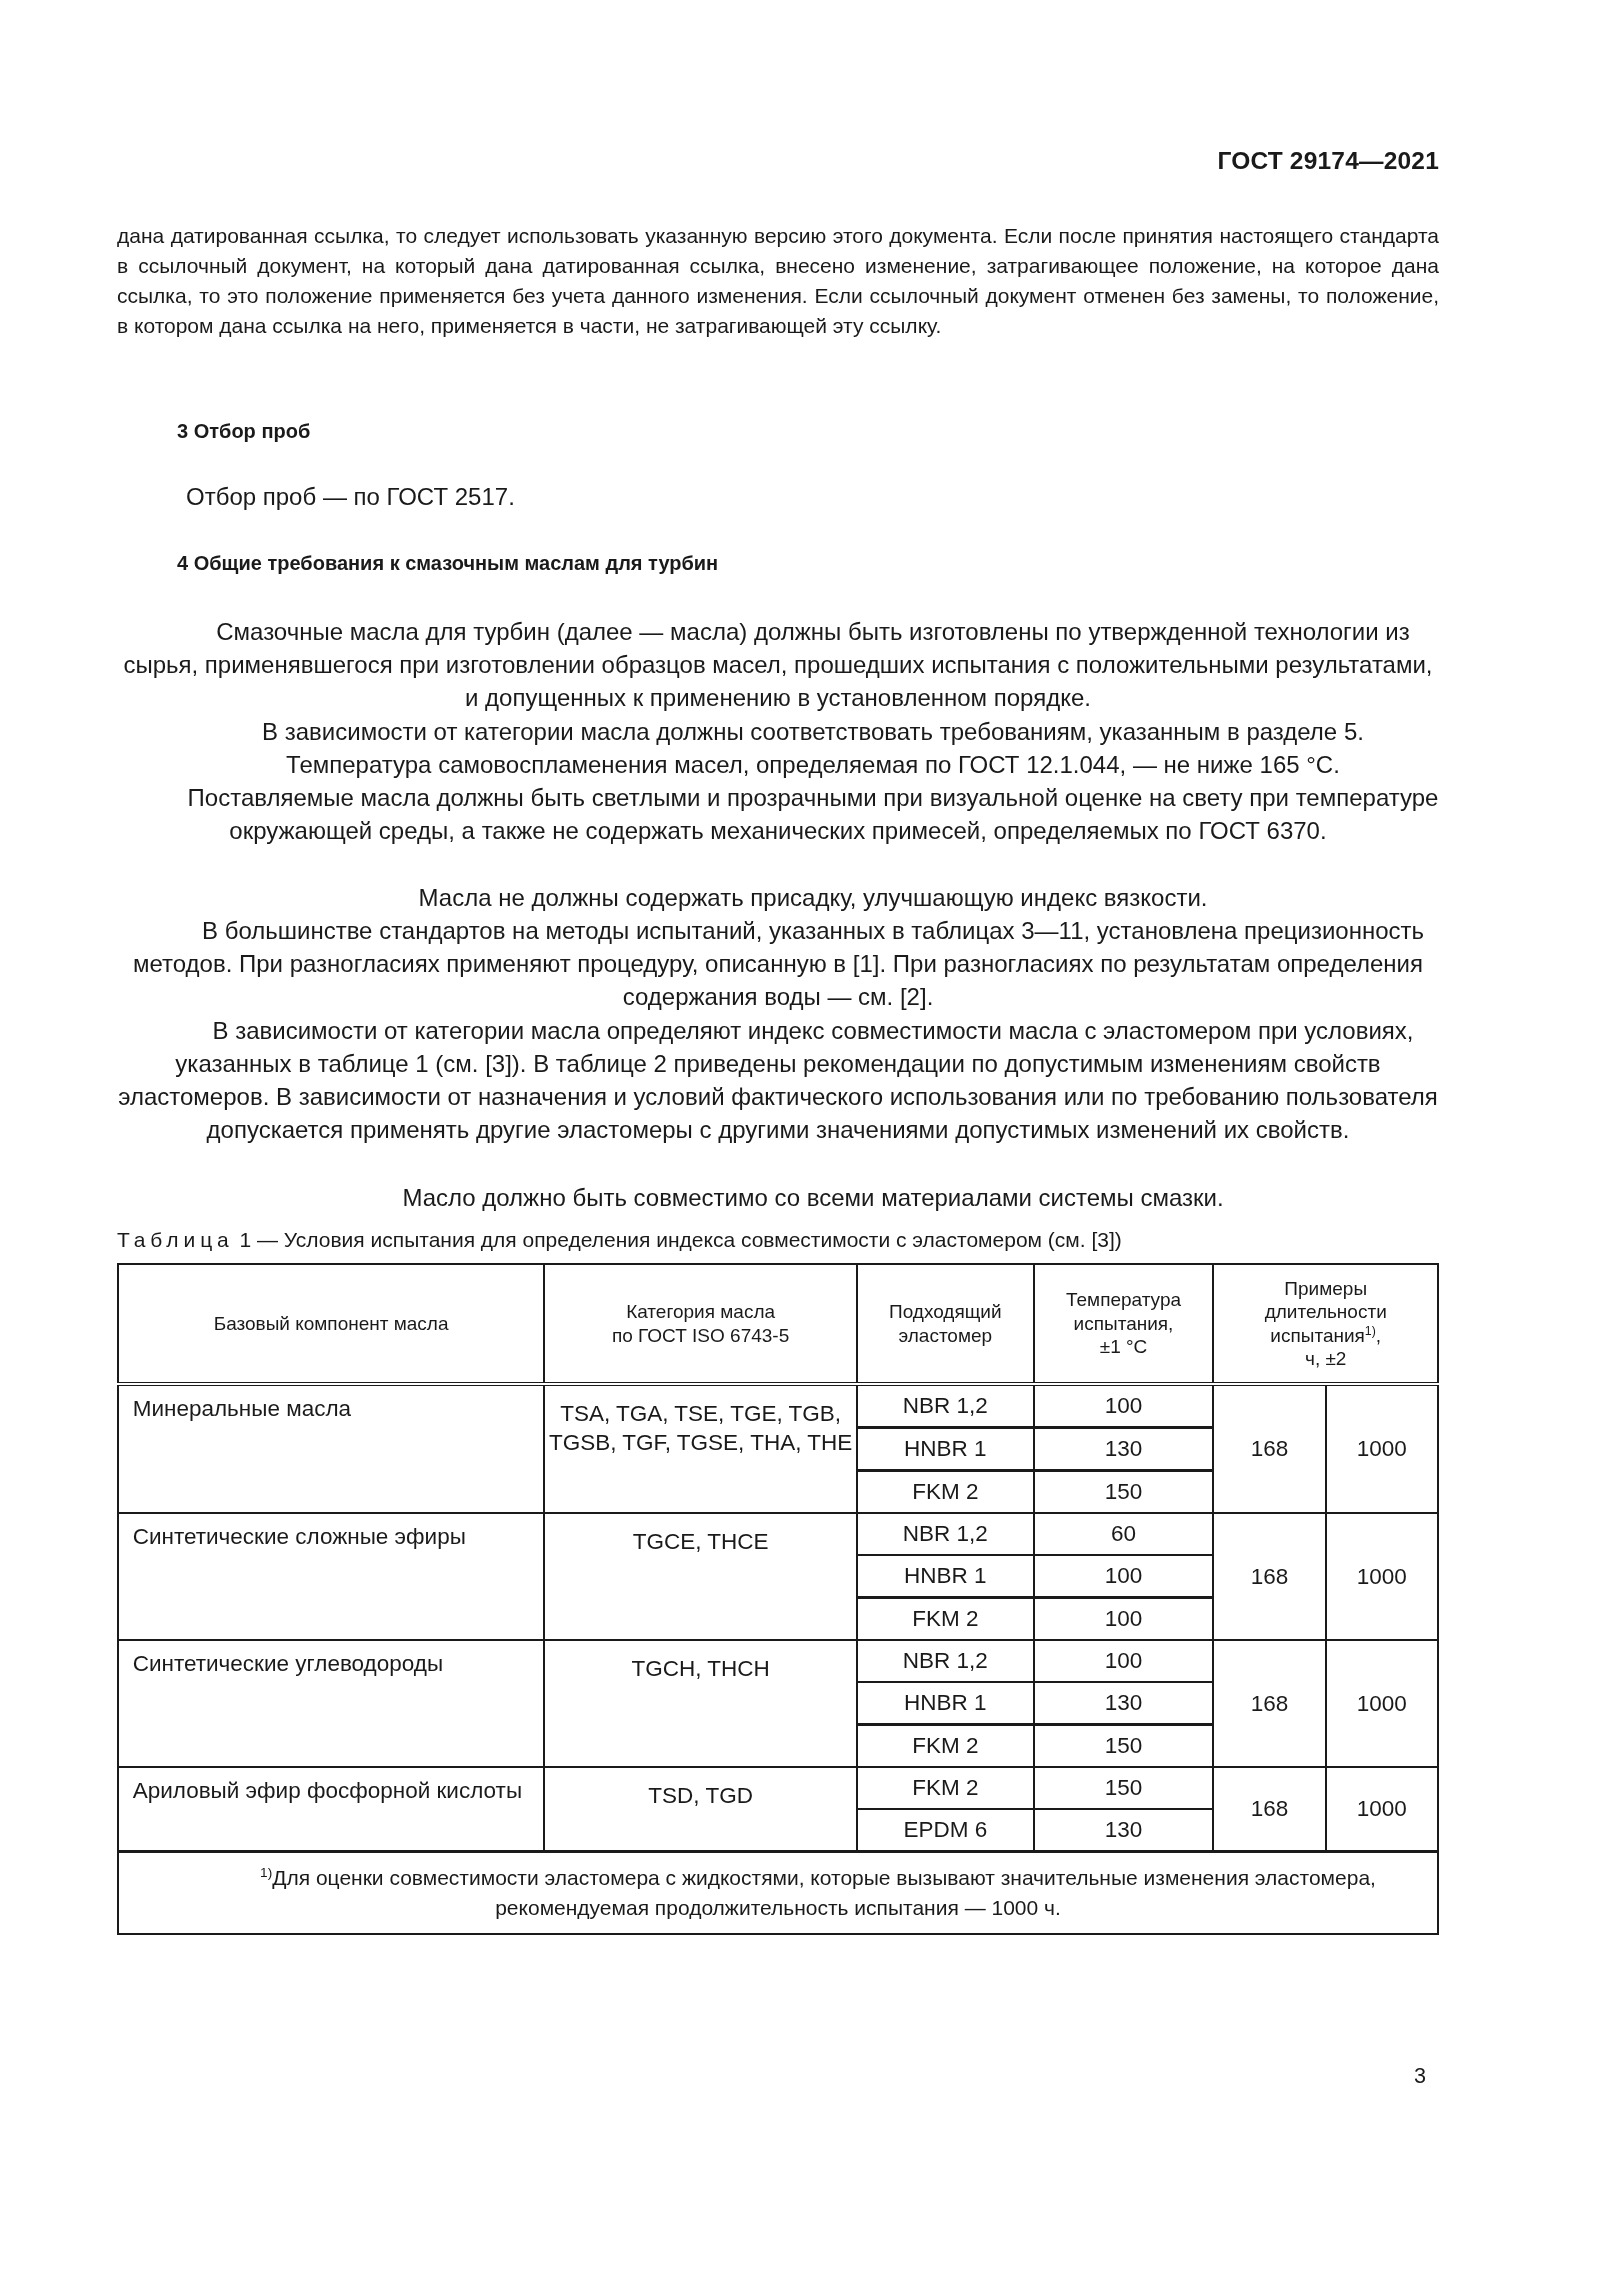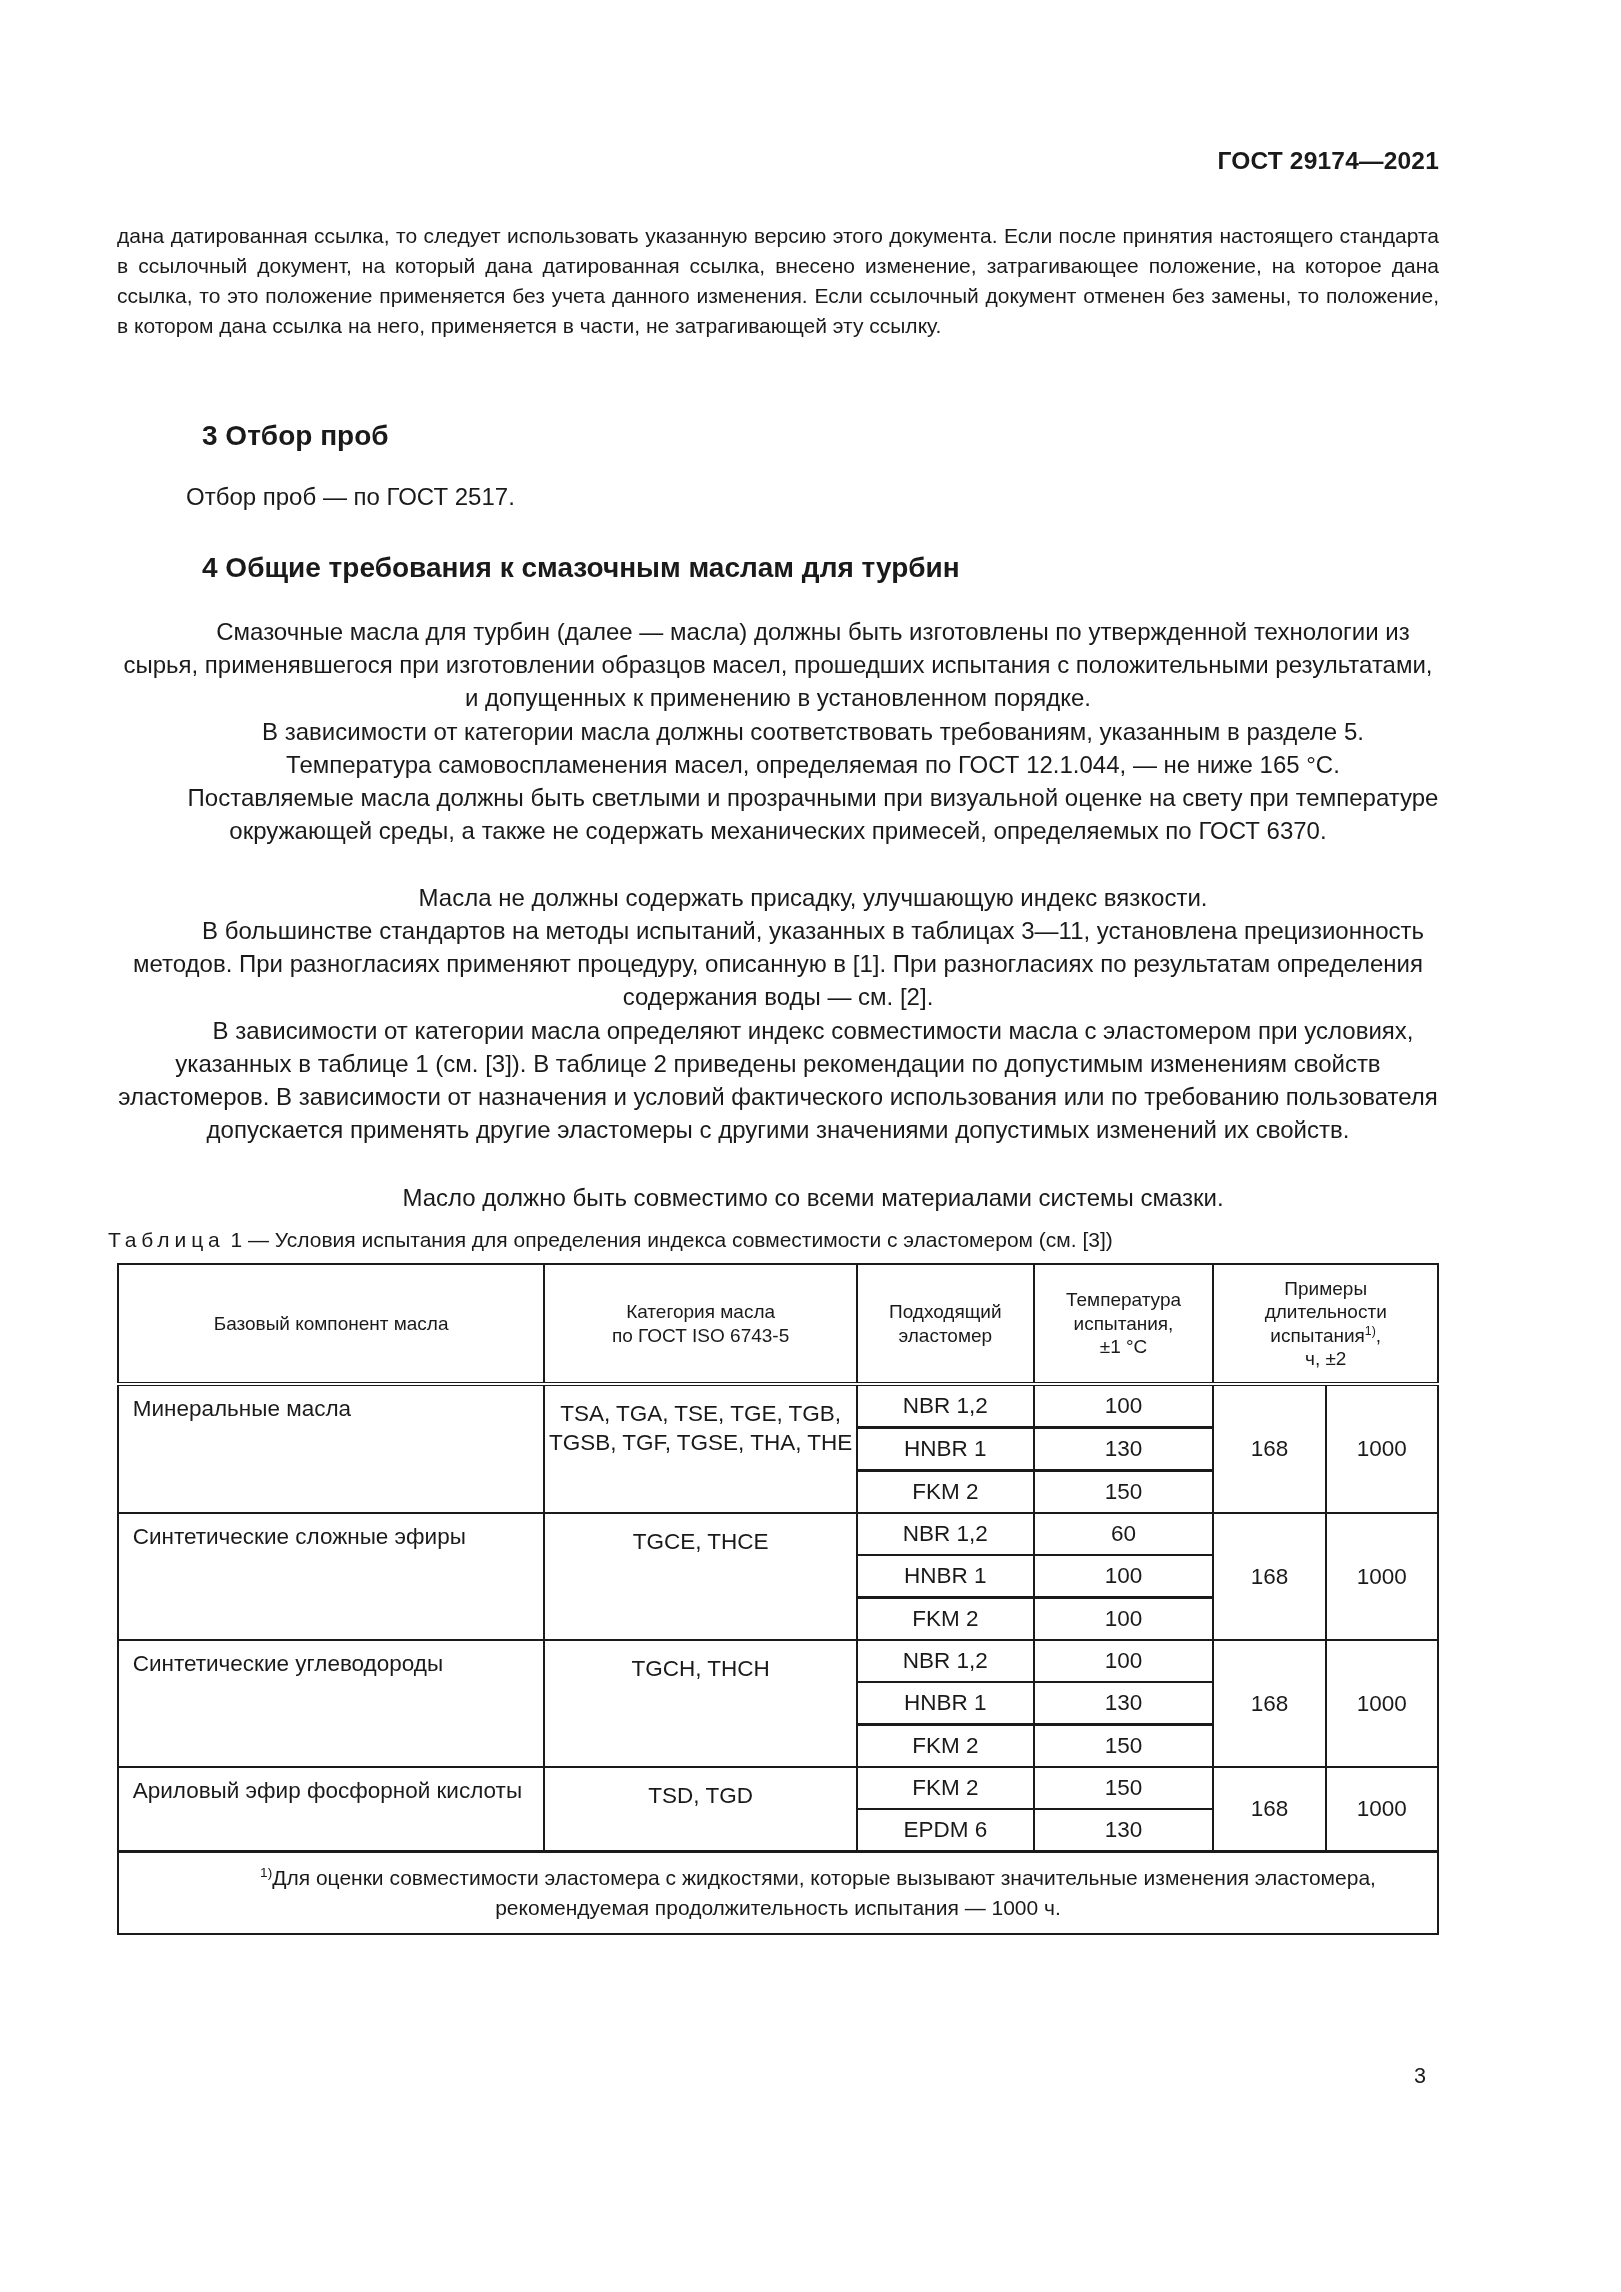--- a/index.html
+++ b/index.html
@@ -2,23 +2,23 @@
 <html><head>
 <meta charset="utf-8">
 <style>
   html, body { margin: 0; padding: 0; background: #ffffff; }
   body { width: 1621px; height: 2293px; position: relative; overflow: hidden;
          font-family: "Liberation Sans", "DejaVu Sans", sans-serif; color: #1a1a1a; }
   .abs { position: absolute; }
   .header-code { top: 147px; right: 182px; font-weight: bold; font-size: 24.5px; letter-spacing: 0.2px; }
   .para { position: absolute; left: 117px; width: 1322px; font-size: 21px; line-height: 30px; text-align: justify; }
   .para.indent { text-indent: 70px; }
-  .h2 { position: absolute; left: 202px; font-weight: bold; font-size: 28px; }
+  .h2 { position: absolute; left: 177px; font-weight: bold; font-size: 20px; }
   .body-lg { font-size: 24px; line-height: 33px; text-align: center; }
-  .caption { position: absolute; left: 108px; top: 1228px; font-size: 21px; text-align: center; }
+  .caption { position: absolute; left: 117px; top: 1228px; font-size: 21px; text-align: center; }
   .caption .spaced { letter-spacing: 4.9px; }
 
   table.t1 { position: absolute; left: 117px; top: 1263px; width: 1322px; border-collapse: collapse;
              font-size: 22.5px; table-layout: fixed; }
   table.t1 td, table.t1 th { border: 2px solid #1a1a1a; padding: 0; vertical-align: top; text-align: center; }
   table.t1 th { font-weight: normal; font-size: 19px; line-height: 23.5px; vertical-align: middle; height: 117px; }
   table.t1 thead tr { border-bottom: 4.9px double #1a1a1a; }
   table.t1 td.sub { height: 40px; vertical-align: middle; line-height: 40px; }
   table.t1 td.left { text-align: left; padding: 7.8px 13.7px 0 13.7px; line-height: 29px; }
   table.t1 td.cat { padding-top: 13px; line-height: 29px; }

